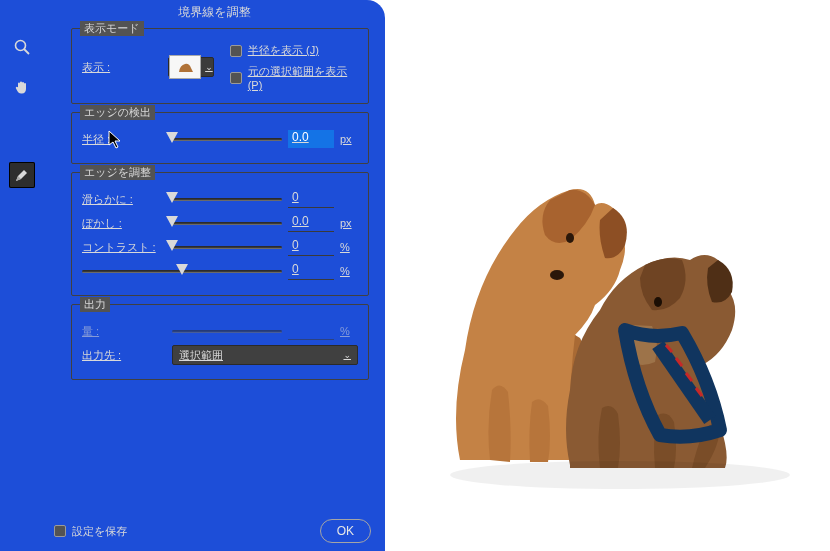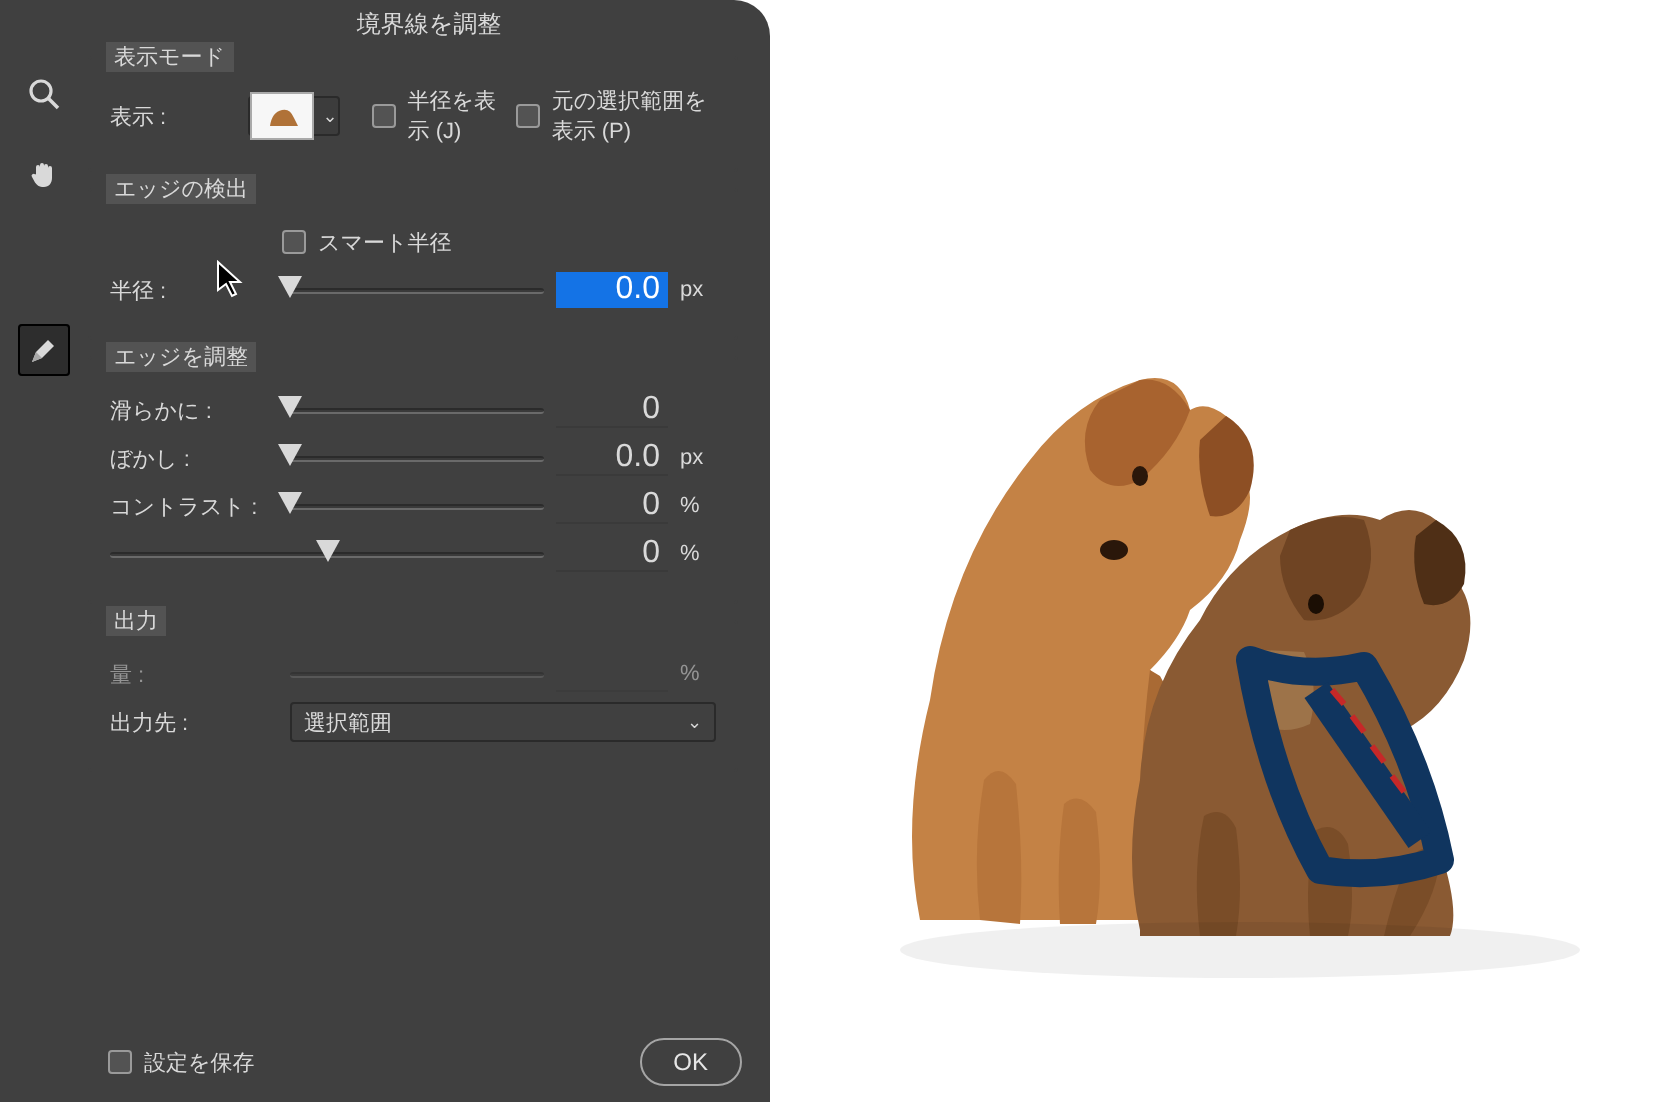--- a/index.html
+++ b/index.html
@@ -7,24 +7,25 @@
     width: 830px; height: 551px;
     background: #fff;
     font-family: "Hiragino Sans", "Meiryo", sans-serif;
     font-size: 11px;
     overflow: hidden;
     position: relative;
   }
   .panel {
     position: absolute; left: 0; top: 0;
     width: 385px; height: 551px;
-    background: #404040;
+    background: #1d4ed8;
     color: #d9d9d9;
     border-top-right-radius: 18px;
     display: flex;
+    text-decoration: underline;
   }
   .toolbar {
     width: 44px;
     padding: 34px 0 0 0;
     display: flex; flex-direction: column; align-items: center; gap: 14px;
   }
   .tool-btn {
     width: 26px; height: 26px;
     display: flex; align-items: center; justify-content: center;
     color: #d9d9d9;
@@ -32,21 +33,21 @@
   }
   .tool-btn.selected { background: #2d2d2d; box-shadow: inset 0 0 0 1px #000; }
   .panel-body { flex: 1; padding-right: 10px; position: relative; }
   .title {
     color: #d9d9d9; font-size: 12px;
     position: absolute; top: 4px; left: 0; width: 100%; text-align: center;
   }
   .group {
     border: 1px solid #404040;
     border-radius: 2px;
-    margin: 0 6px 8px 0;
+    margin: 0 6px 8px 27px;
     position: relative;
     padding: 14px 10px 12px 10px;
   }
   .group .hdr {
     position: absolute; top: -8px; left: 8px;
     background: #535353; padding: 0 4px;
     font-size: 11px; color: #d9d9d9;
   }
   .row { display: flex; align-items: center; min-height: 24px; gap: 6px; }
   .lbl { width: 84px; text-align: left; color: #d9d9d9; font-size: 11px; }
@@ -72,22 +73,22 @@
     width: 100%; height: 3px; background: #3a3a3a; border-top: 1px solid #2b2b2b; border-bottom: 1px solid #6a6a6a;
     border-radius: 2px;
   }
   .slider .knob {
     position: absolute; top: 0; width: 0; height: 0;
     border-left: 6px solid transparent; border-right: 6px solid transparent;
     border-top: 11px solid #d9d9d9;
     transform: translateX(-6px);
   }
   .valbox {
-    width: 56px; height: 18px; text-align: right; padding: 0 4px;
-    border: none; color: #d9d9d9; font-size: 16px;
+    width: 46px; height: 18px; text-align: left; padding: 0 4px;
+    border: none; color: #d9d9d9; font-size: 12px;
     border-bottom: 1px solid #3a3a3a; background: transparent;
   }
   .valbox.selected { color: #fff; background: #1473e6; border-bottom: 1px solid #1473e6; }
   .unit { width: 18px; color: #d9d9d9; font-size: 11px; }
   .output-select {
     flex: 1; height: 20px; background: #404040; border: 1px solid #2a2a2a;
     display: flex; align-items: center; justify-content: space-between;
     padding: 0 6px; color: #d9d9d9; border-radius: 2px; gap: 24px;
   }
   .footer {
@@ -143,39 +144,35 @@
       <div class="row">
         <div class="lbl">表示 :</div>
         <div class="dropdown" style="width:46px; padding:0;">
           <div class="thumb">
             <svg width="28" height="18" viewBox="0 0 28 18">
                 <path d="M8 14 Q9 7 14 6 Q18 5 20 10 L22 14 Z" fill="#b07238"></path>
               </svg>
           </div>
           <span class="chev">⌄</span>
         </div>
-        <div style="display:flex;flex-direction:row;gap:6px;margin-left:10px">
+        <div style="display:flex;flex-direction:column;gap:6px;margin-left:10px">
           <label class="row" style="min-height:14px">
             <span class="checkbox"></span>
             <span>半径を表示 (J)</span>
           </label>
           <label class="row" style="min-height:14px">
             <span class="checkbox"></span>
             <span>元の選択範囲を表示 (P)</span>
           </label>
         </div>
       </div>
     </div>
 
     <div class="group">
       <div class="hdr">エッジの検出</div>
-      <div class="row" style="margin-left:86px">
-        <span class="checkbox"></span>
-        <span>スマート半径</span>
-      </div>
       <div class="row">
         <div class="lbl">半径 :</div>
         <div class="slider">
             <div class="track"></div>
             <div class="knob" style="left:0%"></div>
           </div>
         <div class="valbox selected">0.0</div>
         <div class="unit">px</div>
       </div>
     </div>

